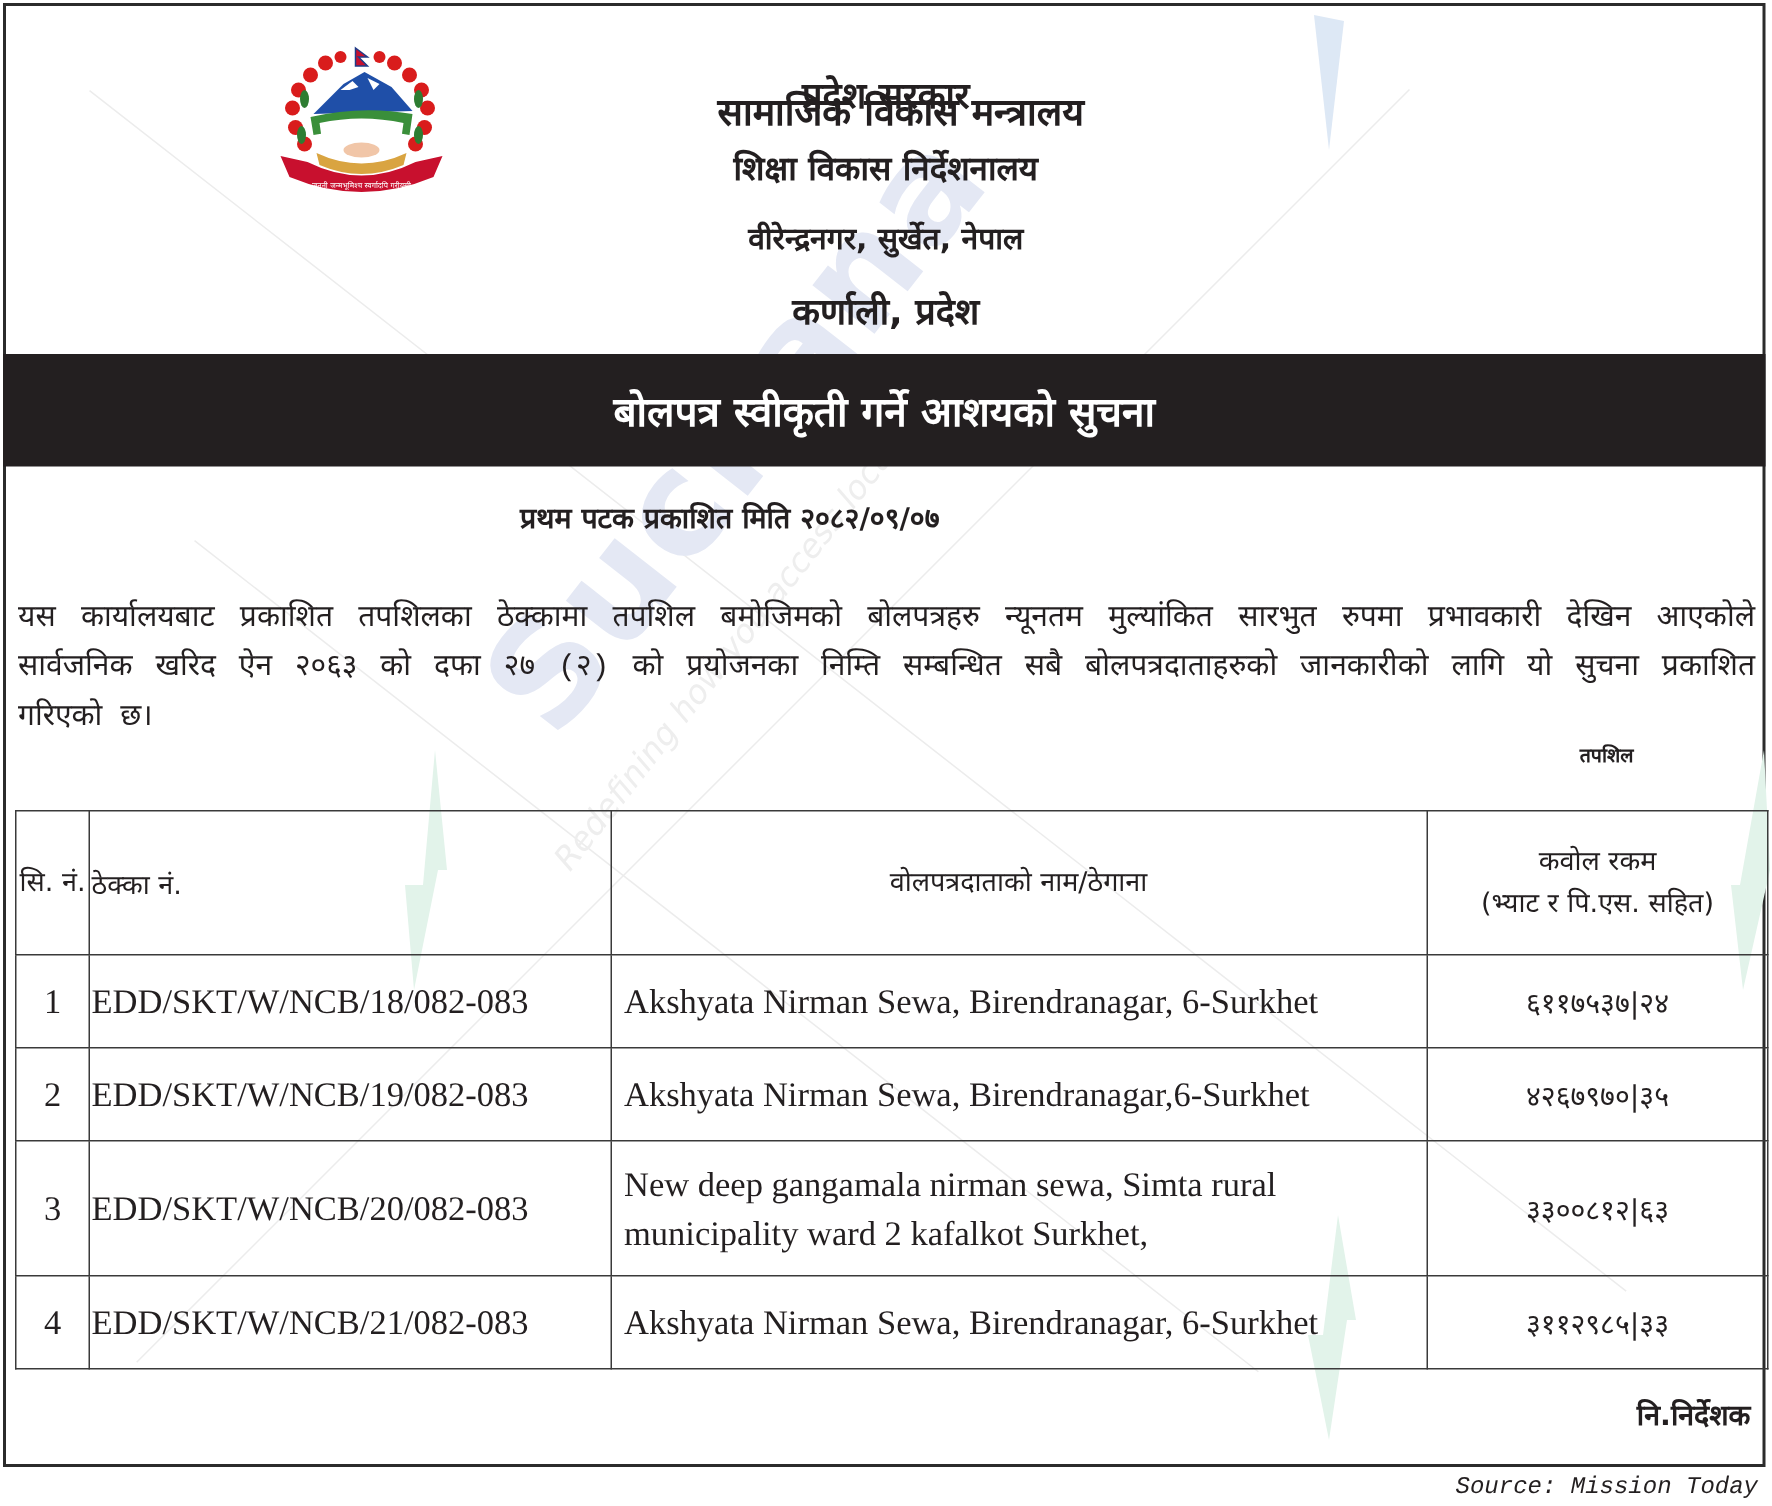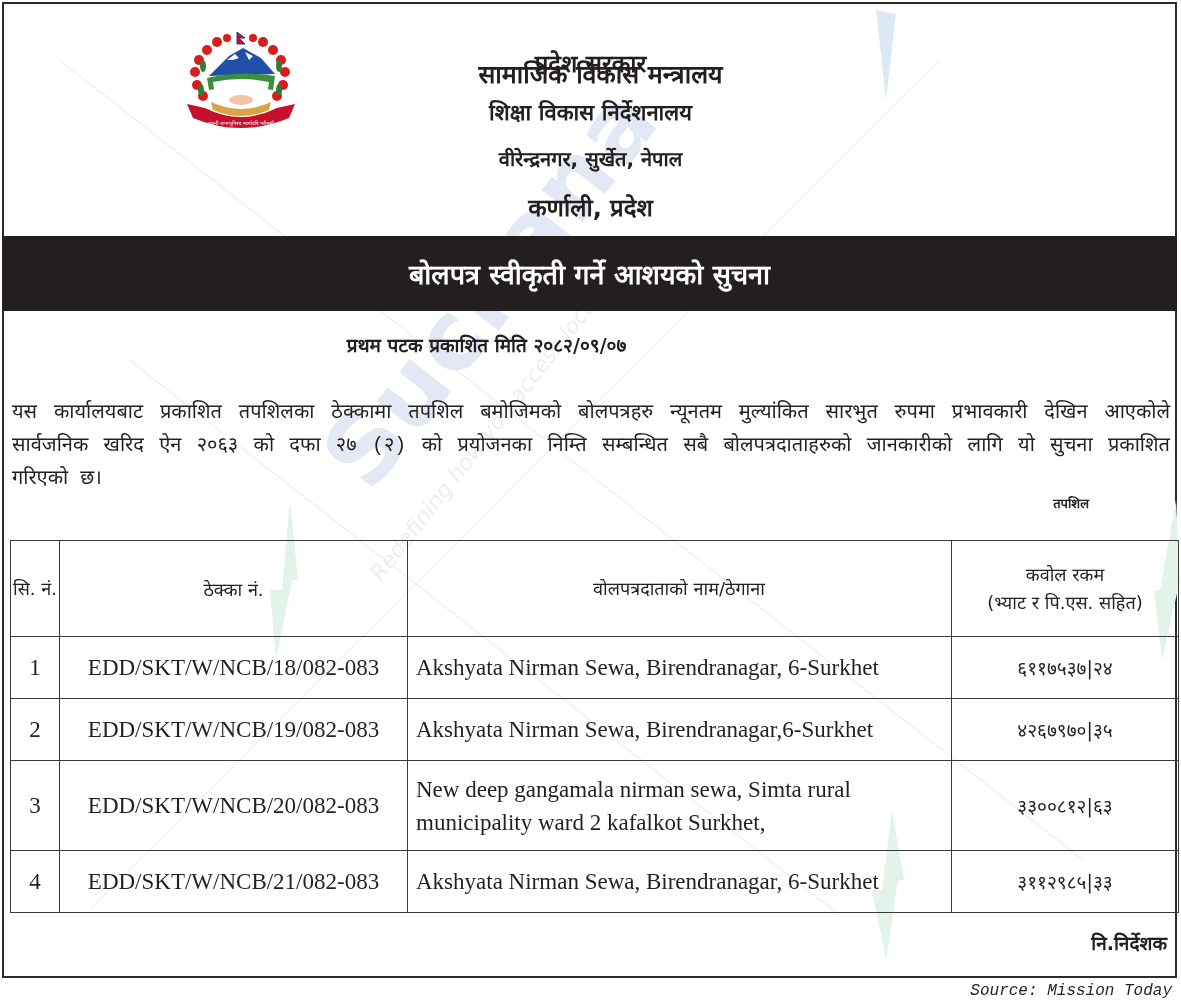--- a/index.html
+++ b/index.html
@@ -18,21 +18,21 @@
   .h5 { top: 190px; font-size: 24px; }
   .band { position: absolute; left: 2px; top: 236px; width: 1175px; height: 75px; background: #231f20; color: #ffffff; display: flex; align-items: center; justify-content: center; font-family: "DejaVu Sans", sans-serif; font-size: 27px; font-weight: bold; }
   .pubdate { position: absolute; left: 0; width: 973px; top: 332px; text-align: center; font-family: "DejaVu Sans", sans-serif; font-weight: bold; font-size: 19px; color: #231f20; }
   .para { position: absolute; left: 12px; top: 396px; width: 1158px; font-family: Liberation Mono, monospace; font-size: 20px; line-height: 33px; text-align: justify; color: #231f20; }
   .tapsil { position: absolute; left: 0; width: 1089px; top: 494px; text-align: right; font-family: "DejaVu Sans", sans-serif; font-weight: bold; font-size: 13px; color: #231f20; }
   table.t { position: absolute; left: 10px; top: 540px; width: 1163px; border-collapse: collapse; table-layout: fixed; border-radius: 18px; }
   table.t th, table.t td { border: 1.5px solid #3a3a3a; color: #231f20; }
   table.t th { font-family: "DejaVu Sans", sans-serif; font-weight: normal; font-size: 18px; height: 93px; }
   table.t td { font-family: "Liberation Serif", serif; font-size: 23px; }
   .c-sn { width: 46px; text-align: center; }
-  .c-id { width: 345px; text-align: center; margin-top: 44px; }
+  .c-id { width: 345px; text-align: left; margin-top: 44px; }
   .c-name { width: 542px; text-align: left; padding-left: 8px; line-height: 33px; }
   .c-amt { width: 224px; text-align: center; }
   th.c-sn { line-height: 26px; }
   th.c-name { text-align: center; padding-left: 0; }
   th.c-amt { line-height: 28px; }
   td.c-amt { font-family: "DejaVu Sans", sans-serif !important; font-size: 19px !important; }
   .r1 td, .r2 td, .r4 td { height: 59px; }
   .r3 td { height: 87px; }
   .sign { position: absolute; right: 14px; top: 930px; font-family: "DejaVu Sans", sans-serif; font-weight: bold; font-size: 19px; color: #231f20; }
   .source { position: absolute; right: 9px; top: 982px; font-family: Liberation Mono, monospace; font-style: italic; font-size: 16px; color: #231f20; }

